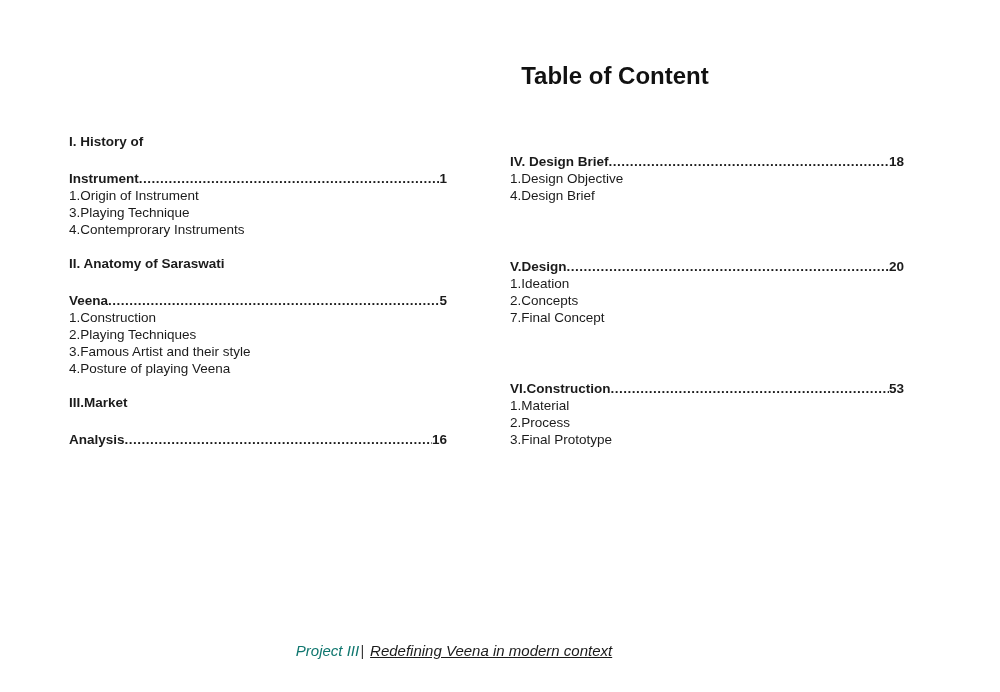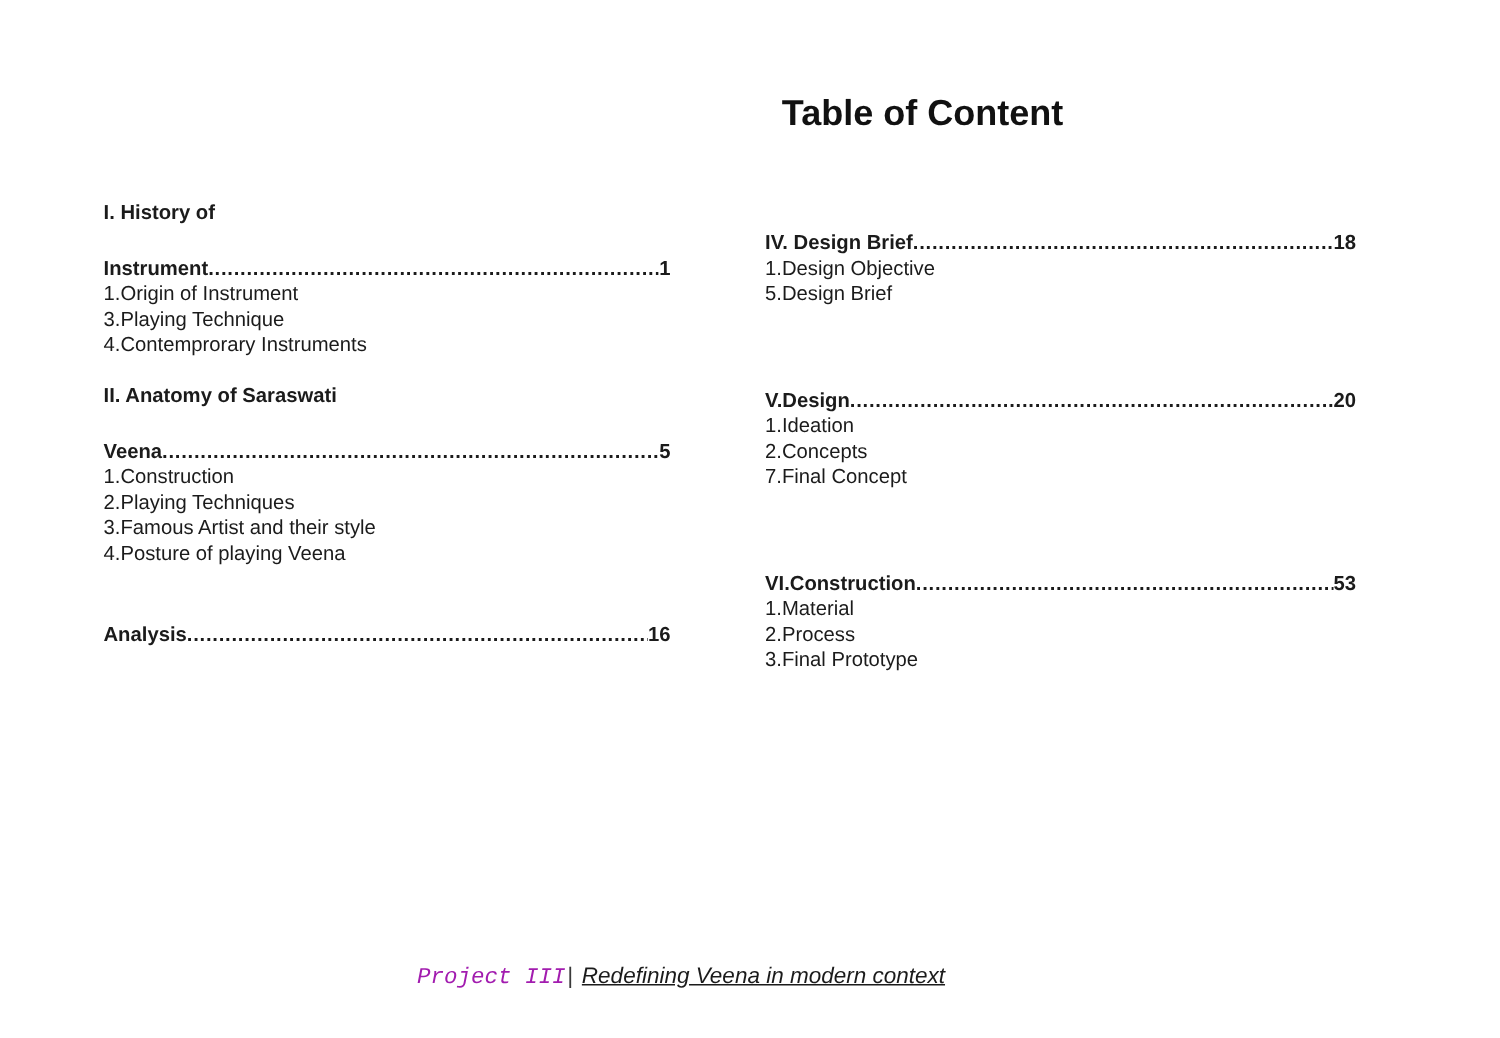--- a/index.html
+++ b/index.html
@@ -50,21 +50,21 @@
   .toc-item { font-weight: 400; white-space: nowrap; }
   .footer {
     position: absolute;
     left: 0;
     right: 0;
     top: 642px;
     text-align: center;
     font-style: italic;
     font-size: 15px;
   }
-  .footer .proj { color: #a21caf; font-family: Liberation Mono, monospace; }
+  .footer .proj { color: #0f766e; }
   .footer .sep  { color: #3a3a3a; margin-left: 1px; margin-right: 6px; }
   .footer .sub  { color: #1b1b1b; text-decoration: underline; }
   .pagenum {
     position: absolute;
     left: 910px;
     top: 649px;
     font-size: 15px;
     color: #1b1b1b;
   }
 </style>
@@ -92,36 +92,37 @@
           <span class="toc-label">Veena</span>
           <span class="toc-dots">......................................................................................................................................................................</span>
           <span class="toc-page">5</span>
         </div>
         <div class="toc-item">1.Construction</div>
         <div class="toc-item">2.Playing Techniques</div>
         <div class="toc-item">3.Famous Artist and their style</div>
         <div class="toc-item">4.Posture of playing Veena</div>
       </div>
       <div class="toc-section">
+        <div class="toc-heading">III.Market</div>
         <div class="toc-line">
           <span class="toc-label">Analysis</span>
           <span class="toc-dots">......................................................................................................................................................................</span>
           <span class="toc-page">16</span>
         </div>
       </div>
     </div>
   <div class="col col-right" id="col-right">
       <div class="toc-section">
         <div class="toc-line">
           <span class="toc-label">IV. Design Brief</span>
           <span class="toc-dots">......................................................................................................................................................................</span>
           <span class="toc-page">18</span>
         </div>
         <div class="toc-item">1.Design Objective</div>
-        <div class="toc-item">5.Design Brief</div>
+        <div class="toc-item">4.Design Brief</div>
       </div>
       <div class="toc-section">
         <div class="toc-line">
           <span class="toc-label">V.Design</span>
           <span class="toc-dots">......................................................................................................................................................................</span>
           <span class="toc-page">20</span>
         </div>
         <div class="toc-item">1.Ideation</div>
         <div class="toc-item">2.Concepts</div>
         <div class="toc-item">7.Final Concept</div>

